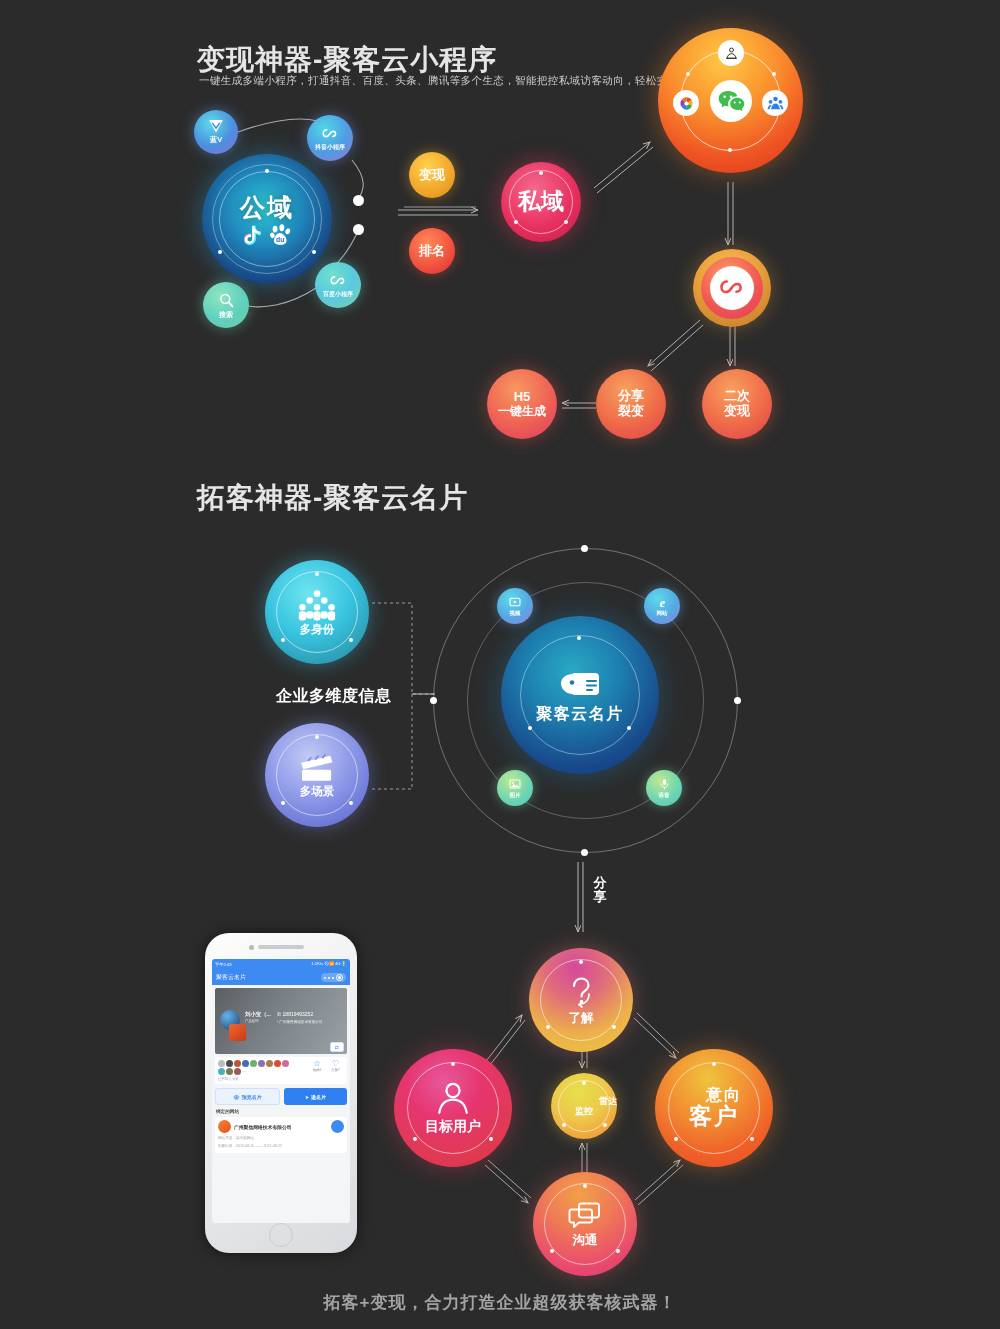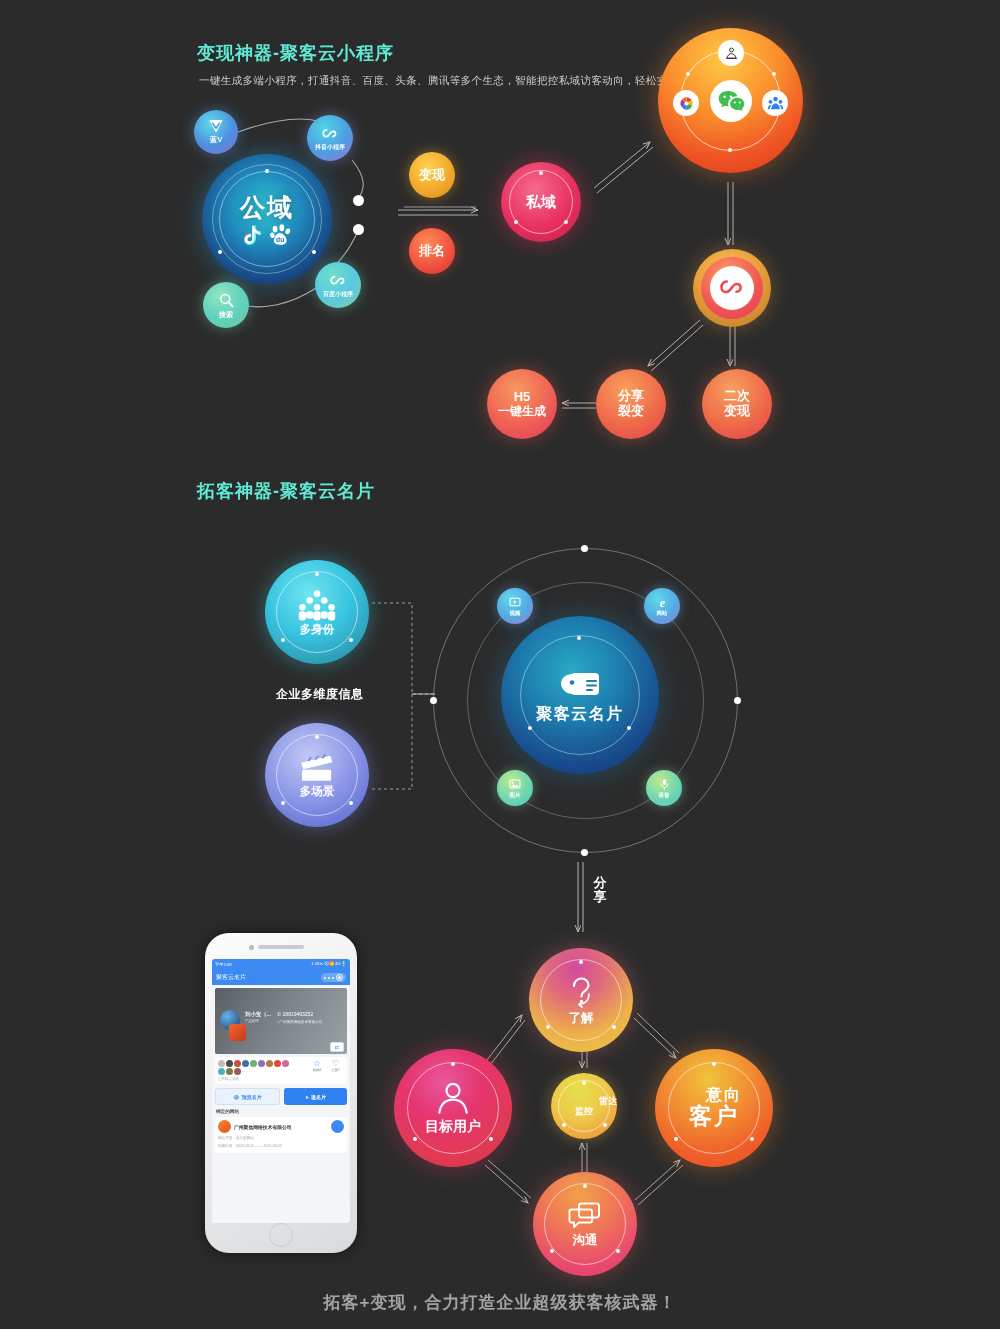--- a/index.html
+++ b/index.html
@@ -6,21 +6,21 @@
   body {
     width:1000px; height:1329px;
     background:#2b2b2b;
     font-family:"Liberation Sans","DejaVu Sans",sans-serif;
     color:#fff; position:relative; overflow:hidden;
   }
   .stage { position:absolute; left:0; top:0; width:1000px; height:1329px; }
   .abs { position:absolute; }
 
   
-  .sec-title { font-size:18px; font-weight:bold; letter-spacing:1px; color:#5eead4; }
+  .sec-title { font-size:28px; font-weight:bold; letter-spacing:1px; color:#e5e5e5; }
   .sec-sub  { font-size:10.5px; color:#cfcfcf; letter-spacing:.4px; }
 
   
   .node {
     position:absolute; border-radius:50%;
     display:flex; flex-direction:column;
     align-items:center; justify-content:center;
     text-align:center; line-height:1.12; font-weight:bold;
     color:#fff;
   }
@@ -273,21 +273,21 @@
     <div class="lbl" style="font-size:13px;">排名</div>
   </div>
 
   <div class="node" style="left:501px; top:162px; width:80px; height:80px;
               background:radial-gradient(circle at 42% 34%, #f46a8e, #e8305f 55%, #c01d46 100%);
               box-shadow:0 0 22px rgba(230,50,90,.5);">
     <div class="ring" style="left:8px; top:8px; width:64px; height:64px;"></div>
     <div class="dot" style="left:38px; top:9px;"></div>
     <div class="dot" style="left:13px; top:58px;"></div>
     <div class="dot" style="left:63px; top:58px;"></div>
-    <div class="lbl" style="font-size:15px;">私域</div>
+    <div class="lbl" style="font-size:23px;">私域</div>
   </div>
 
   <div class="node" style="left:658px; top:28px; width:145px; height:145px;
               background:radial-gradient(circle at 45% 22%, #ffc844 0%, #f98b2c 42%, #ef5524 70%, #d8341c 100%);
               box-shadow:0 0 26px rgba(240,120,40,.45);">
     <div class="ring" style="left:22px; top:22px; width:101px; height:101px; border-color:rgba(255,255,255,.7);"></div>
     <div class="dot" style="left:70px; top:120px;"></div>
     <div class="dot" style="left:28px; top:44px;"></div>
     <div class="dot" style="left:114px; top:44px;"></div>
 
@@ -481,21 +481,21 @@
     <div class="dot" style="left:16px; top:78px;"></div>
     <div class="dot" style="left:84px; top:78px;"></div>
     <svg width="38" height="30" viewBox="0 0 42 34" style="margin-bottom:2px">
       <path d="M3 11 L36 3 L38.5 10.5 L5.5 18.5 Z" fill="#fff"></path>
       <rect x="4" y="19" width="33" height="12.5" rx="1.6" fill="#fff"></rect>
       <path d="M11 9.2 L14.5 4.8 M19 7.6 L22.5 3.2 M27 6 L30.5 1.6" stroke="#7a86e0" stroke-width="1.8"></path>
     </svg>
     <div class="lbl" style="font-size:11.5px;">多场景</div>
   </div>
 
-  <div class="abs" style="left:276px; top:686px; font-size:12px; font-weight:bold; color:#fff; letter-spacing:.5px;">企业多维度信息</div>
+  <div class="abs" style="left:276px; top:686px; font-size:16px; font-weight:bold; color:#fff; letter-spacing:.5px;">企业多维度信息</div>
 
   <div class="abs vertical-lbl" style="left:592px; top:876px; width:16px; text-align:center;">分享</div>
 
   <div class="phone" style="left:205px; top:933px;">
     <div class="speaker"></div>
     <div class="cam"></div>
     <div class="home"></div>
     <div class="screen">
       <div class="statusbar">
         <span>下午2:49</span>

